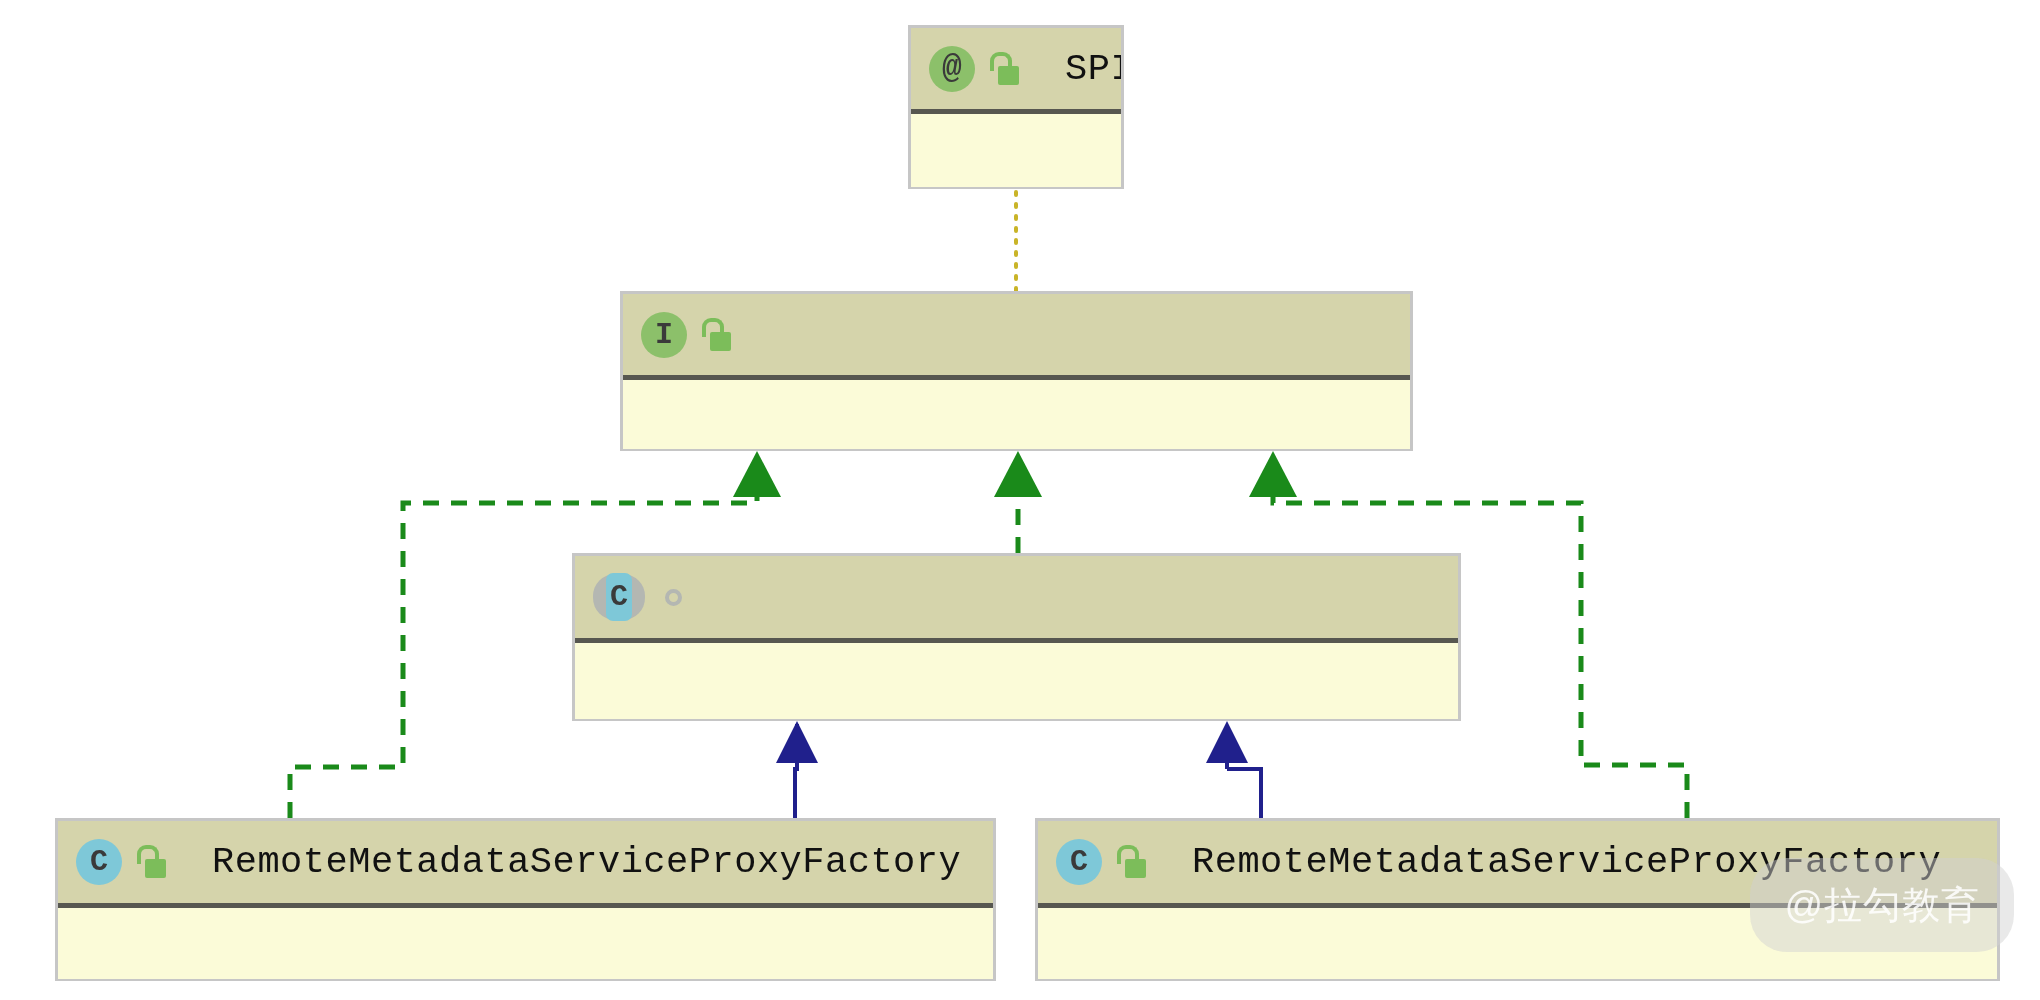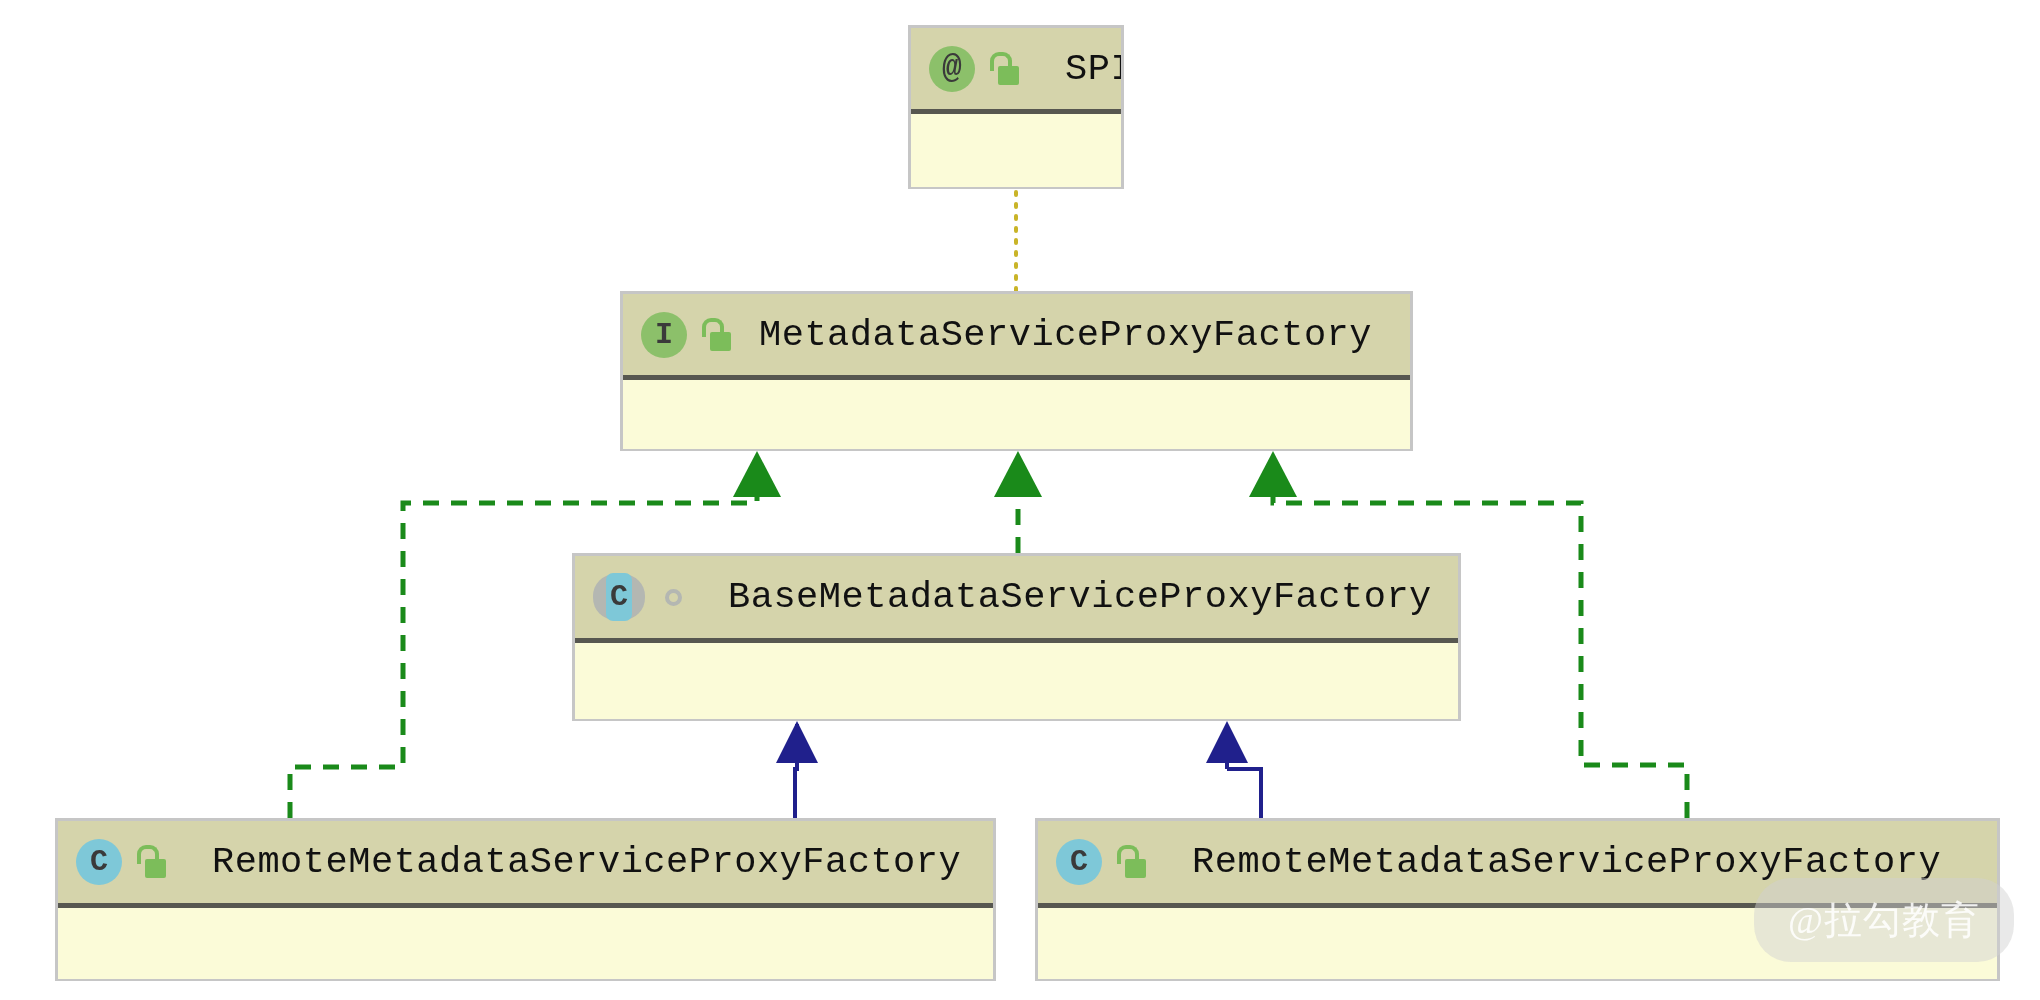--- a/index.html
+++ b/index.html
@@ -150,31 +150,31 @@
     box-sizing: border-box;
   }
 
   .gap-sm { width: 28px; flex: none; }
   .gap-md { width: 46px; flex: none; }
 
   
   #watermark {
     position: absolute;
     right: 26px;
-    bottom: 38px;
-    height: 84px;
+    bottom: 48px;
+    height: 94px;
     padding: 0 34px;
     border-radius: 37px;
     background: rgba(210, 210, 210, 0.48);
     display: flex;
     align-items: center;
     justify-content: center;
     color: rgba(255,255,255,0.86);
     font-size: 38px;
-    font-family: Liberation Serif, serif;
+    font-family: Liberation Sans, sans-serif;
     letter-spacing: 1px;
     z-index: 20;
     white-space: nowrap;
   }
 </style>
 </head>
 <body>
 
 <div id="canvas">
 
@@ -237,35 +237,33 @@
   <div class="uml-box" style="left:620px; top:291px; width:793px; height:160px;">
     <div class="uml-header" style="height:86px;">
       <span class="icon-slot">
         <span class="ico-interface">I</span>
       </span>
       <span class="ico-lock-open">
         <span class="shackle"></span>
           <span class="body"></span>
       </span>
       <span class="gap-sm"></span>
-      <span class="uml-title">MetadataServiceProxyFactory</span>
     </div>
     <div class="uml-body" style="height:69px;"></div>
   </div>
 
   <div class="uml-box" style="left:572px; top:553px; width:889px; height:168px;">
     <div class="uml-header" style="height:87px;">
       <span class="ico-abstract">
         <span class="arc-l"></span>
           <span class="arc-r"></span>
         <span class="plate">C</span>
       </span>
       <span class="ico-vis-circle"></span>
       <span class="gap-md"></span>
-      <span class="uml-title">BaseMetadataServiceProxyFactory</span>
     </div>
     <div class="uml-body" style="height:76px;"></div>
   </div>
 
   <div class="uml-box" style="left:55px; top:818px; width:941px; height:163px;">
     <div class="uml-header" style="height:87px;">
       <span class="icon-slot">
         <span class="ico-class">C</span>
       </span>
       <span class="ico-lock-open">

